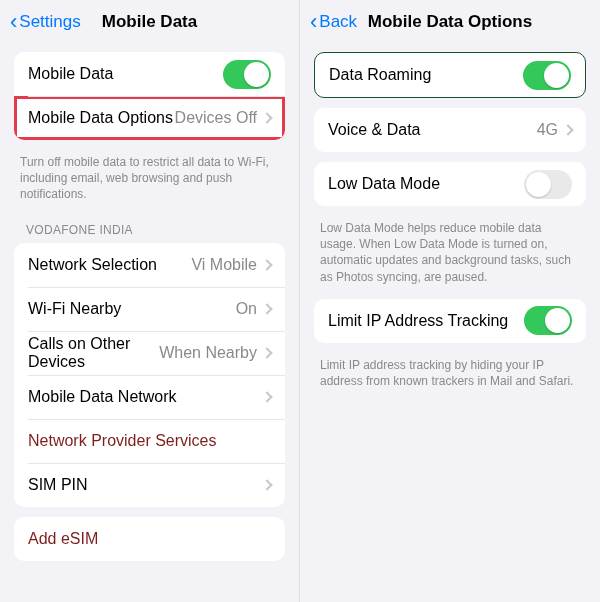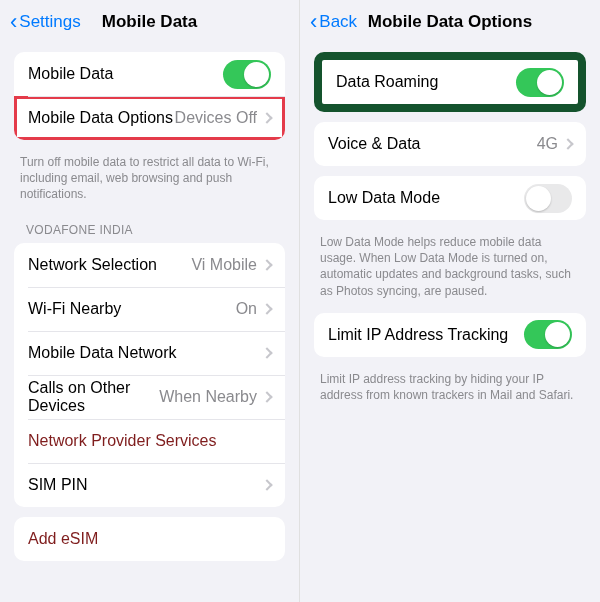--- a/index.html
+++ b/index.html
@@ -20,21 +20,21 @@
   .chevron { width: 8px; height: 8px; border-right: 2px solid #c7c7cc; border-top: 2px solid #c7c7cc; transform: rotate(45deg); flex-shrink: 0; }
   .toggle { width: 48px; height: 29px; border-radius: 15px; position: relative; flex-shrink: 0; }
   .toggle.on { background: #34c759; }
   .toggle.off { background: #e9e9ea; }
   .toggle .knob { position: absolute; width: 25px; height: 25px; border-radius: 50%; background: #fff; top: 2px; box-shadow: 0 1px 2px rgba(0,0,0,0.2); }
   .toggle.on .knob { right: 2px; }
   .toggle.off .knob { left: 2px; }
   .footer-text { font-size: 12px; color: #8a8a8e; padding: 4px 26px 14px 20px; line-height: 1.35; }
   .section-header { font-size: 12px; color: #8a8a8e; padding: 6px 26px 6px 26px; text-transform: uppercase; letter-spacing: 0.3px; }
   .highlight { outline: 3px solid #e43b4a; outline-offset: -2px; }
-  .group.highlight-group { border: 8px solid #14532d; }
+  .group.highlight-group { border: 1px solid #14532d; }
   .row.highlight { outline: 3px solid #e43b4a; outline-offset: -3px; z-index: 5; }
 </style>
 </head>
 <body>
 
 <div class="pane pane-left">
   <div class="nav">
     <div class="nav-back">
       <span class="chev">‹</span>
       <span>Settings</span>
@@ -62,26 +62,26 @@
         <div class="row-label">Network Selection</div>
         <div class="row-value">Vi Mobile</div>
         <div class="chevron"></div>
       </div>
       <div class="row">
         <div class="row-label">Wi-Fi Nearby</div>
         <div class="row-value">On</div>
         <div class="chevron"></div>
       </div>
       <div class="row">
-        <div class="row-label">Mobile Data Network</div>
+        <div class="row-label">Calls on Other Devices</div>
+        <div class="row-value">When Nearby</div>
         <div class="chevron"></div>
       </div>
       <div class="row">
-        <div class="row-label">Calls on Other Devices</div>
-        <div class="row-value">When Nearby</div>
+        <div class="row-label">Mobile Data Network</div>
         <div class="chevron"></div>
       </div>
       <div class="row">
         <div class="row-label link">Network Provider Services</div>
       </div>
       <div class="row">
         <div class="row-label">SIM PIN</div>
         <div class="chevron"></div>
       </div>
     </div>

